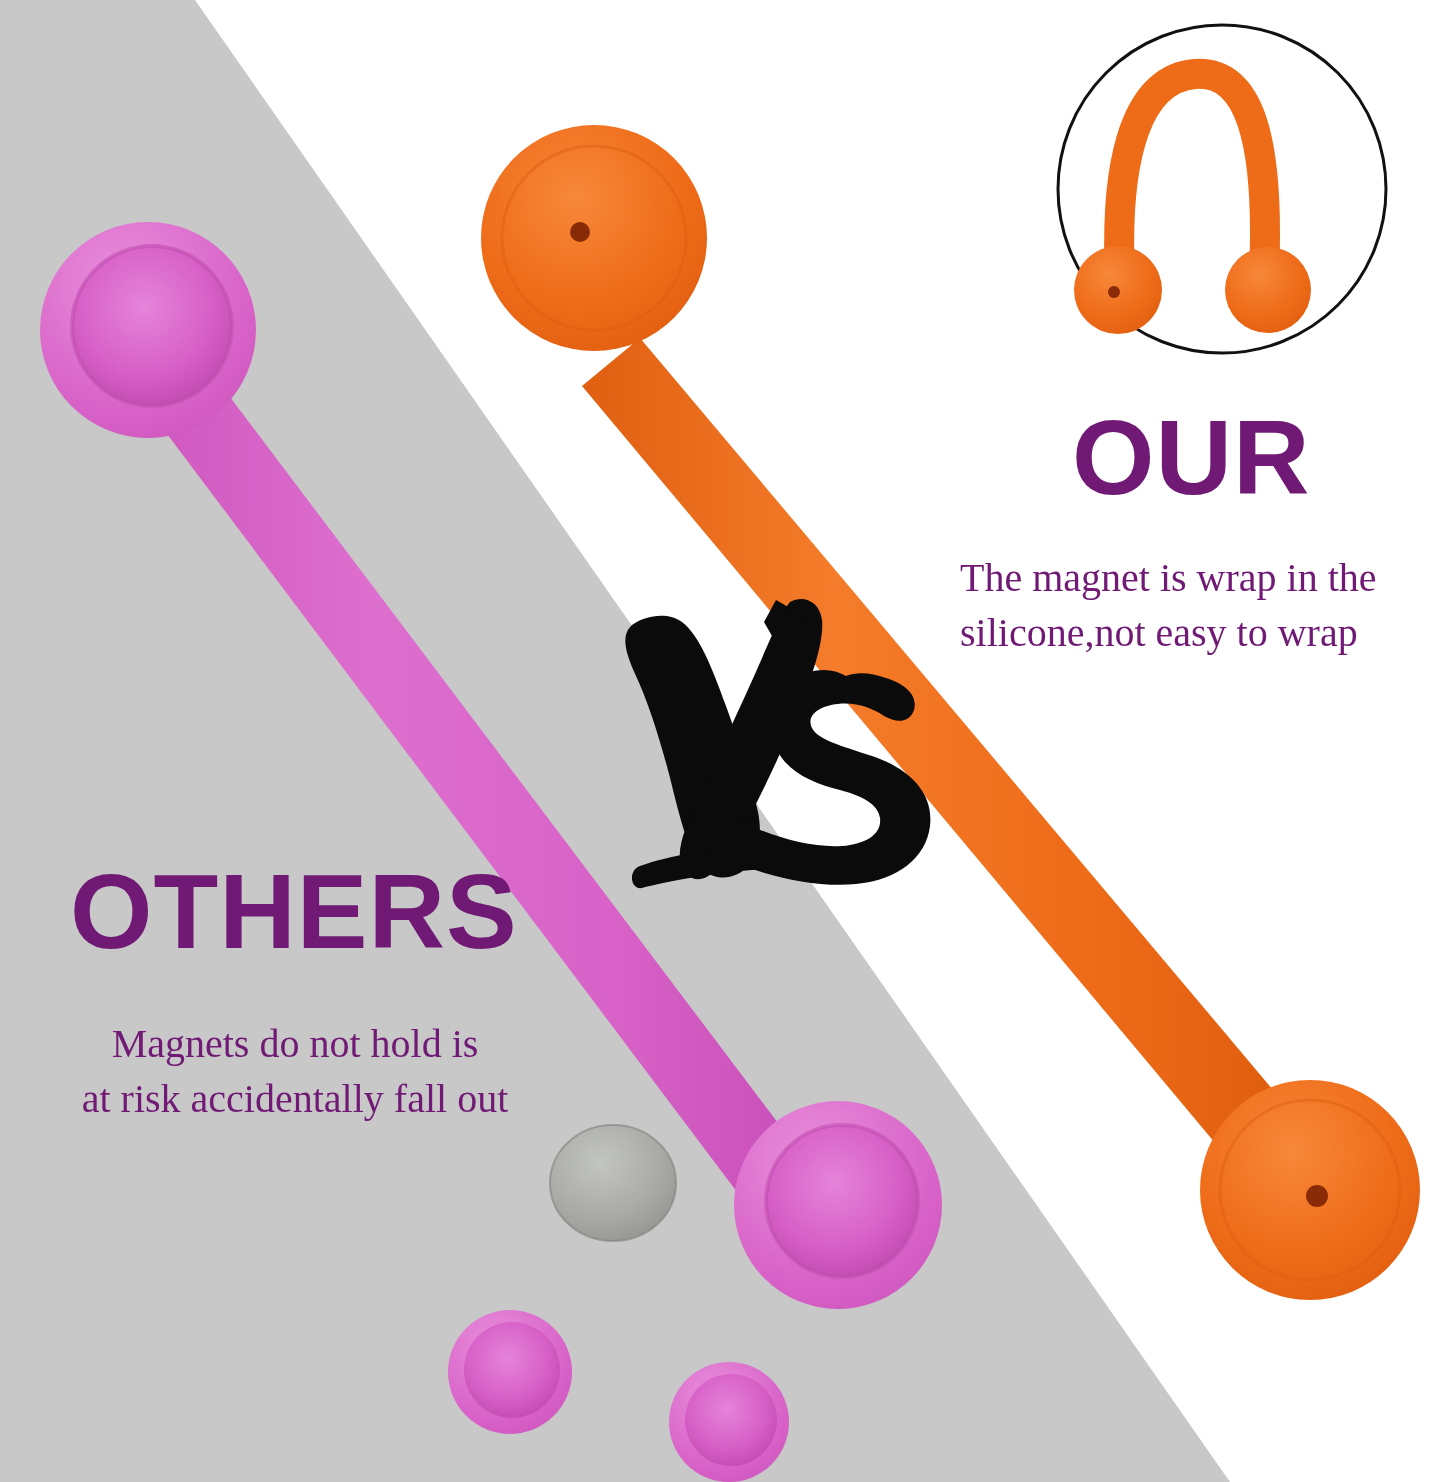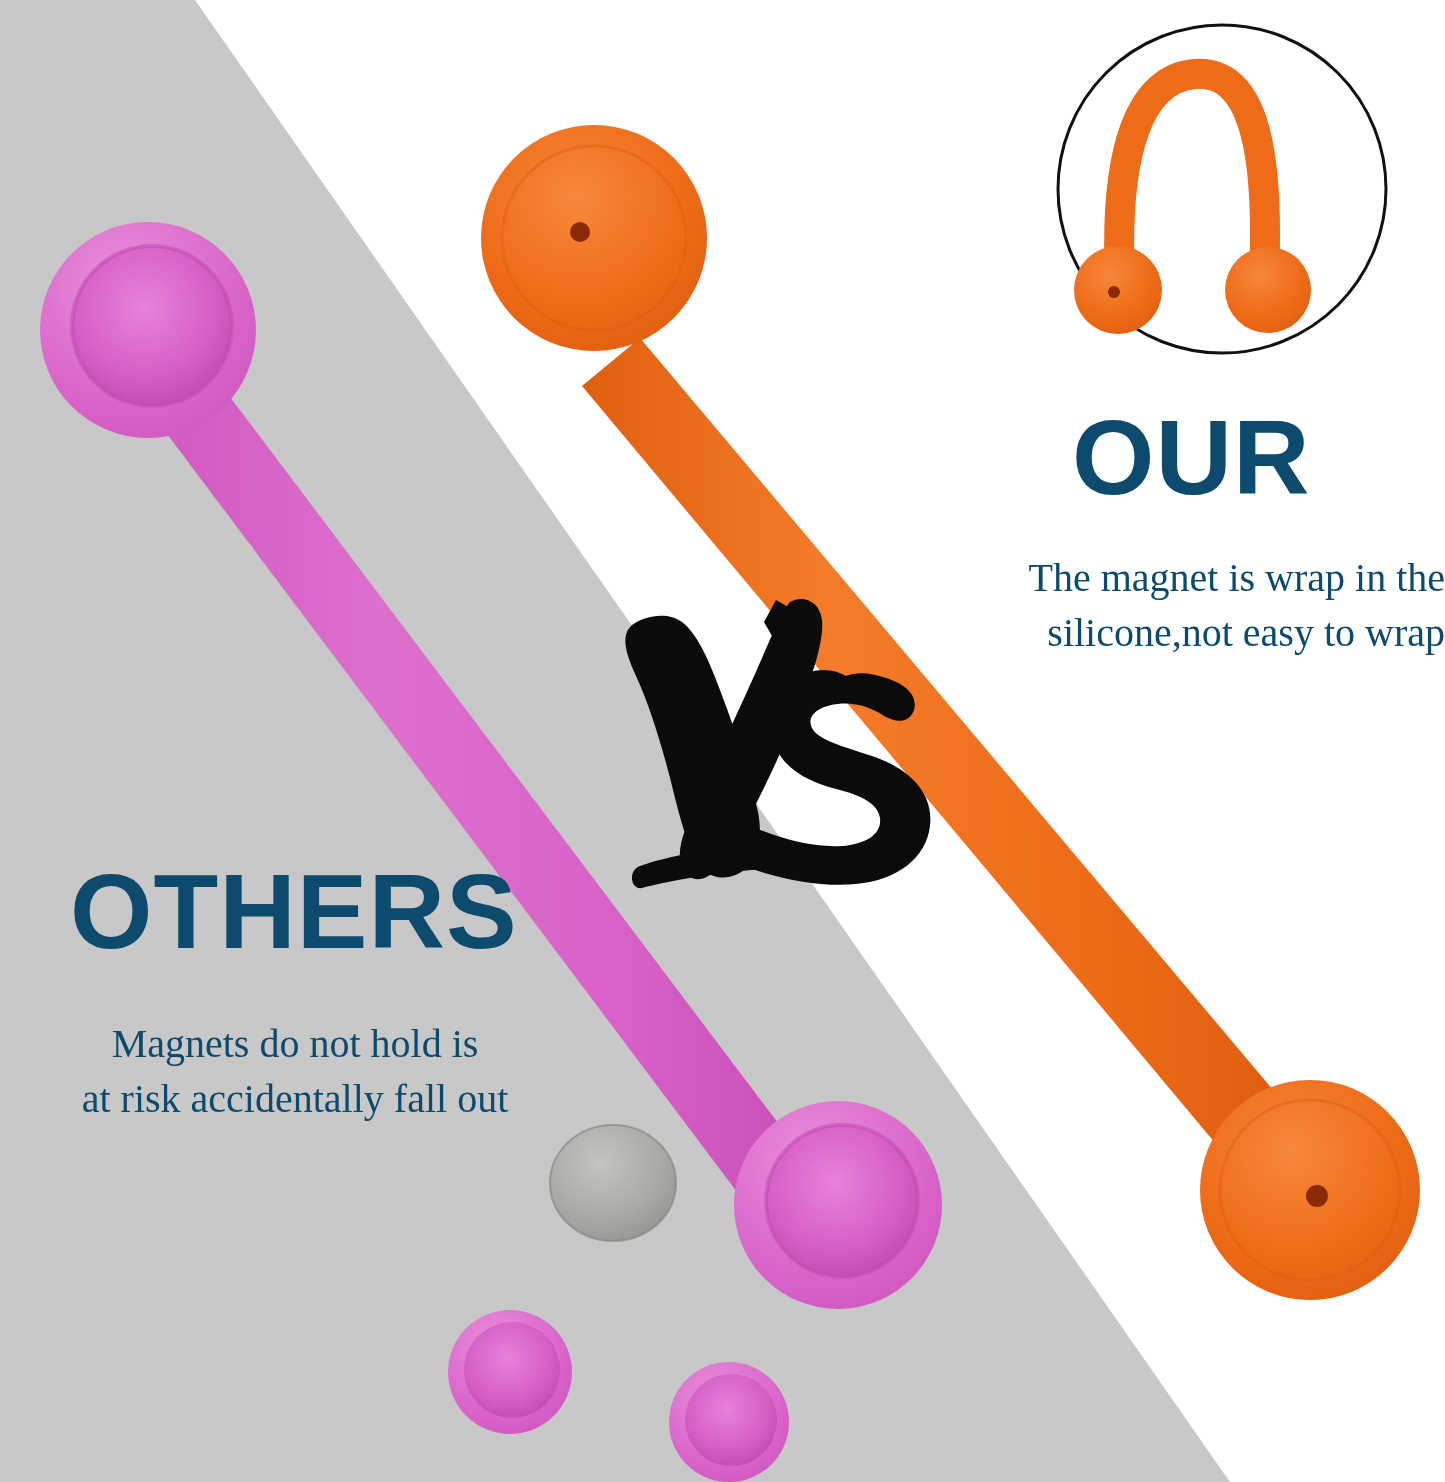--- a/index.html
+++ b/index.html
@@ -23,36 +23,36 @@
   }
   #bg-svg { z-index: 1; }
   #product-svg { z-index: 2; }
   #inset-svg { z-index: 3; }
   #vs-svg { z-index: 4; }
 
   .txt {
     position: absolute;
     z-index: 5;
     white-space: pre;
-    color: #0c4a6e;
+    color: #701a75;
   }
   #our-heading {
     left: 1072px;
     top: 404px;
     font-family: "Liberation Sans", sans-serif;
     font-weight: 700;
     font-size: 106px;
     letter-spacing: 1px;
     line-height: 1;
   }
   #our-sub {
     left: 960px;
     top: 550px;
     width: 485px;
-    text-align: right;
+    text-align: left;
     font-family: "Liberation Serif", serif;
     font-size: 40px;
     line-height: 1.38;
     white-space: normal;
   }
   #others-heading {
     left: 70px;
     top: 858px;
     font-family: "Liberation Sans", sans-serif;
     font-weight: 700;

